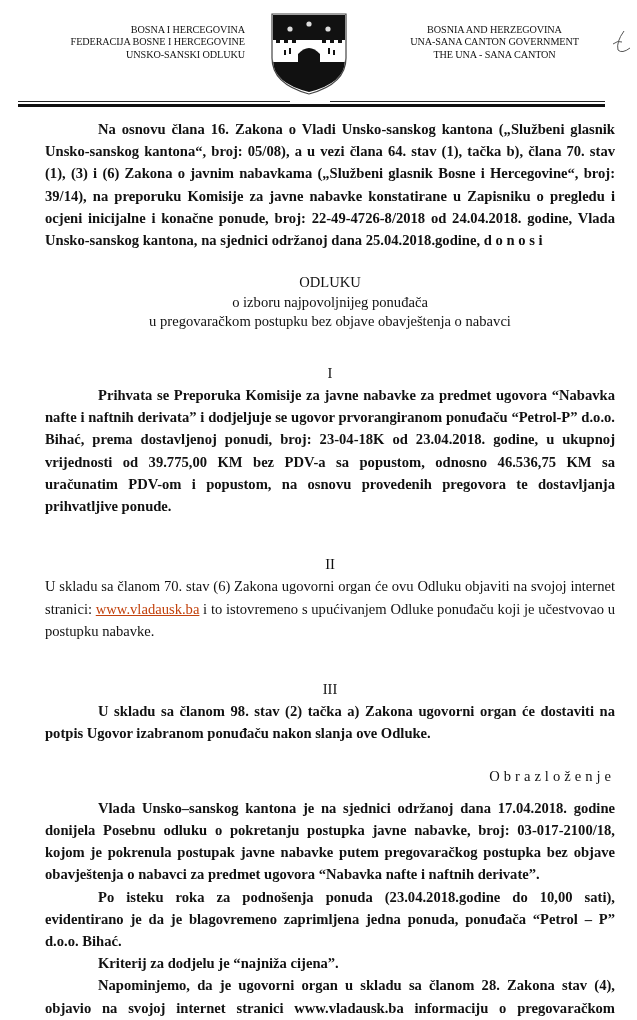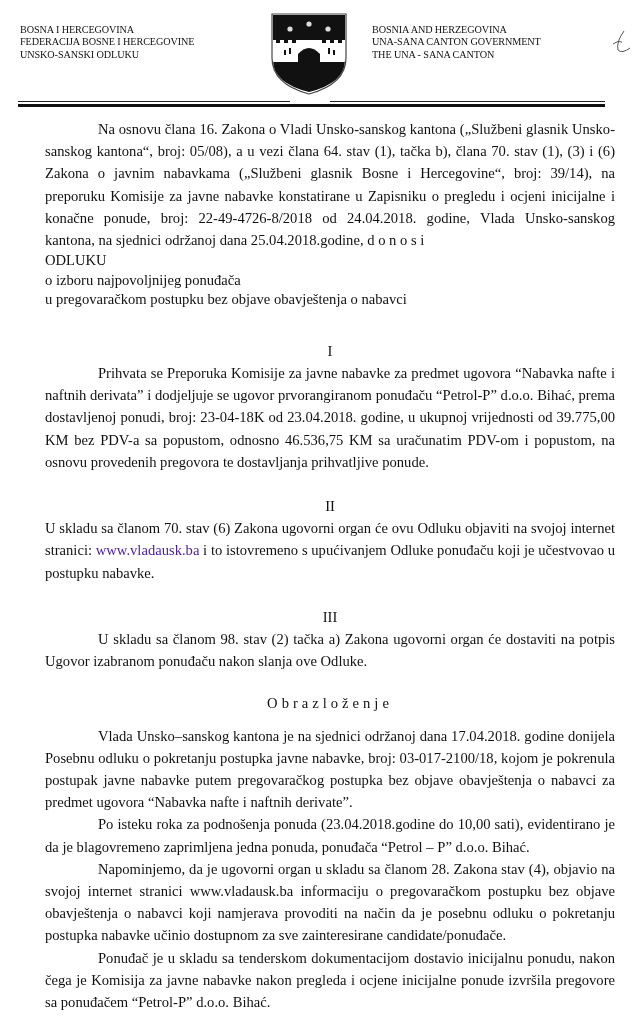--- a/index.html
+++ b/index.html
@@ -1,35 +1,35 @@
 <!DOCTYPE html>
 <html><head>
   <meta charset="utf-8">
   <style>
     html, body { margin: 0; padding: 0; background: #ffffff; }
     body { width: 637px; height: 1020px; position: relative; overflow: hidden;
            font-family: "Liberation Serif", "DejaVu Serif", serif; color: #111; }
     .hdr { position: absolute; top: 0; left: 0; width: 637px; height: 110px; }
-    .hdr-left { position: absolute; left: 20px; top: 24px; width: 225px; text-align: left;
+    .hdr-left { position: absolute; left: 20px; top: 24px; width: 225px; text-align: right;
                 font-size: 10.2px; line-height: 12.3px; letter-spacing: -0.1px; }
-    .hdr-right { position: absolute; left: 372px; top: 24px; width: 245px; 
+    .hdr-right { position: absolute; left: 372px; top: 24px; width: 245px; text-align: center;
                  font-size: 10.2px; line-height: 12.3px; letter-spacing: -0.1px; }
     .crest { position: absolute; left: 268px; top: 10px; width: 82px; height: 86px; }
     .rule-thin { position: absolute; left: 18px; top: 101px; width: 272px; height: 1px; background:#222; }
     .rule-thin2 { position: absolute; left: 330px; top: 101px; width: 275px; height: 1px; background:#222; }
     .rule-thick { position: absolute; left: 18px; top: 104px; width: 587px; height: 3px; background:#111; }
     .sig { position: absolute; left: 610px; top: 28px; width: 24px; height: 28px; }
 
     .page { position: absolute; left: 45px; top: 118px; width: 570px; font-size: 14.6px; line-height: 22.2px; }
     p { margin: 0; text-align: justify; }
-    .ind { text-indent: 53px; }
-    .title-block { text-align: left; line-height: 19.5px; }
-    .sec-num { text-align: center; margin-top: 22px; }
-    .obraz { text-align: center; letter-spacing: 4px; margin-top: 20px; margin-bottom: 10px; }
-    a.link { color: #4c1d95; }
+    .ind { text-indent: 53px; font-weight: bold; }
+    .title-block { text-align: center; margin-top: 22px; line-height: 19.5px; }
+    .sec-num { text-align: center; margin-top: 36px; }
+    .obraz { text-align: right; letter-spacing: 4px; margin-top: 20px; margin-bottom: 10px; }
+    a.link { color: #c2410c; text-decoration: underline; }
   </style>
 </head>
 <body>
 
 <div class="hdr">
   <div class="hdr-left">
     <div>BOSNA I HERCEGOVINA</div>
     <div>FEDERACIJA BOSNE I HERCEGOVINE</div>
     <div>UNSKO-SANSKI ODLUKU</div>
   </div>
@@ -89,15 +89,16 @@
 
   <div class="sec-num">II</div>
   <p><span>U skladu sa članom 70.  stav (6)  Zakona ugovorni organ će ovu Odluku objaviti na svojoj internet stranici: </span><a class="link">www.vladausk.ba</a><span> i to istovremeno s upućivanjem Odluke ponuđaču koji je učestvovao  u postupku nabavke.</span></p>
 
   <div class="sec-num">III</div>
   <p class="ind">U  skladu sa članom 98.  stav (2) tačka a) Zakona ugovorni organ će dostaviti na potpis Ugovor izabranom ponuđaču nakon slanja ove Odluke.</p>
 
   <div class="obraz">Obrazloženje</div>
   <p class="ind">Vlada Unsko–sanskog kantona je na sjednici održanoj dana 17.04.2018. godine donijela Posebnu odluku o pokretanju postupka javne nabavke, broj: 03-017-2100/18, kojom je pokrenula postupak javne nabavke putem pregovaračkog postupka bez objave obavještenja o nabavci za predmet ugovora “Nabavka nafte i naftnih derivate”.</p>
   <p class="ind">Po isteku roka za podnošenja ponuda (23.04.2018.godine do 10,00 sati), evidentirano je da je blagovremeno zaprimljena jedna ponuda, ponuđača “Petrol – P” d.o.o. Bihać.</p>
+  <p class="ind">Kriterij za dodjelu je “najniža cijena”.</p>
   <p class="ind">Napominjemo, da je ugovorni organ u skladu sa članom 28. Zakona stav (4), objavio na svojoj internet stranici www.vladausk.ba informaciju o pregovaračkom postupku bez objave obavještenja o nabavci koji namjerava provoditi na način da je posebnu odluku o pokretanju postupka nabavke učinio dostupnom za sve zainteresirane candidate/ponuđače.</p>
   <p class="ind">Ponuđač je u skladu sa tenderskom dokumentacijom dostavio inicijalnu ponudu, nakon čega je Komisija za javne nabavke nakon pregleda i ocjene inicijalne ponude izvršila pregovore sa ponuđačem “Petrol-P” d.o.o. Bihać.</p>
 </div>
 
 </body></html>

